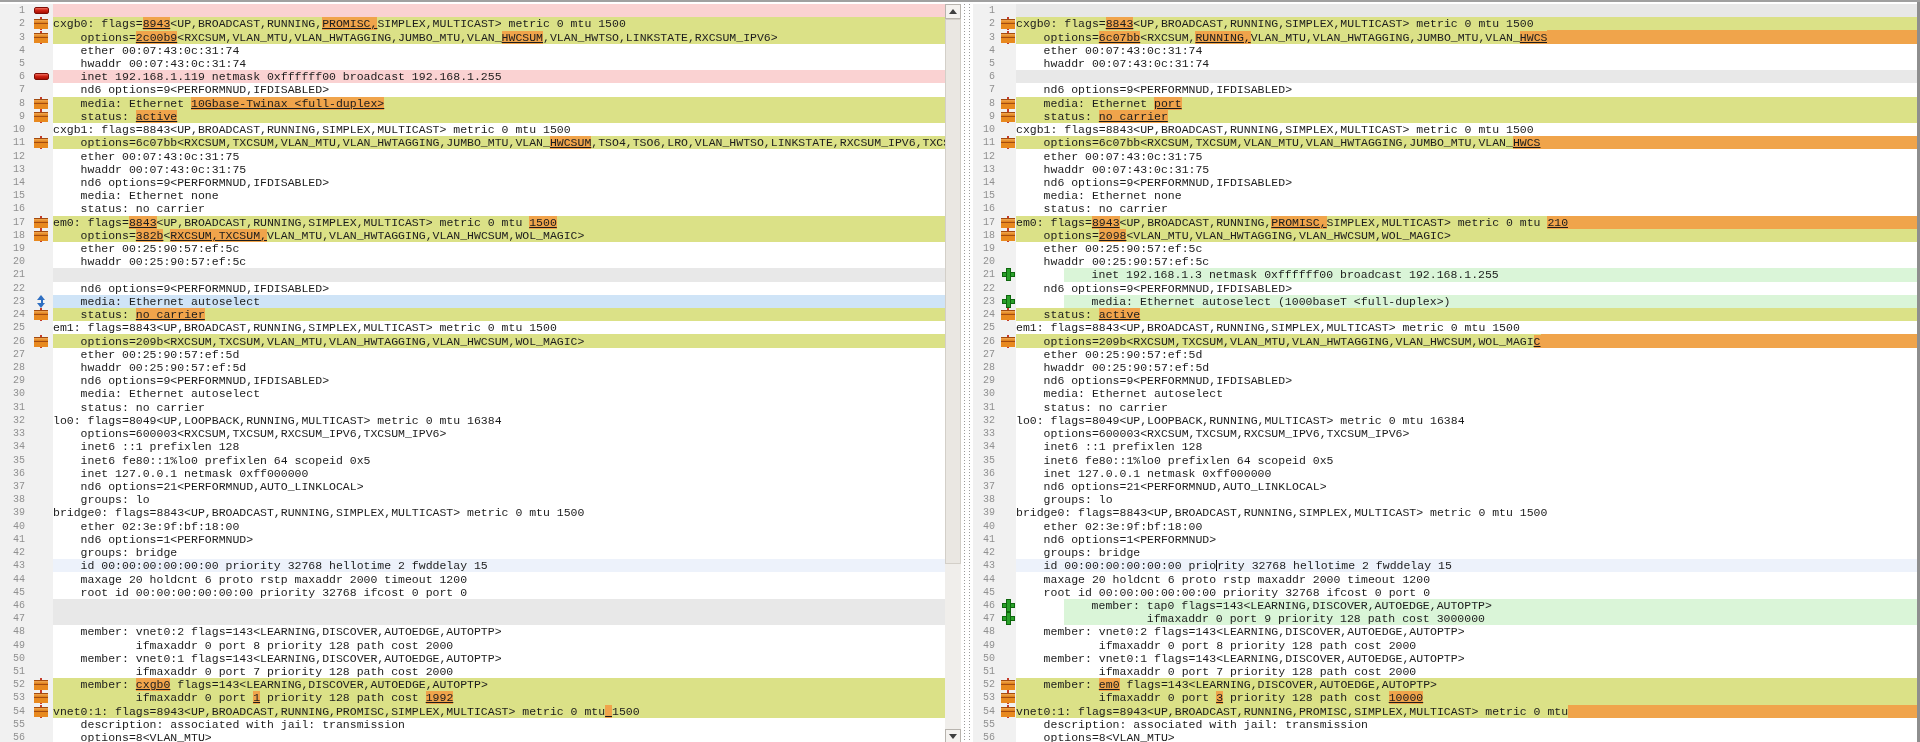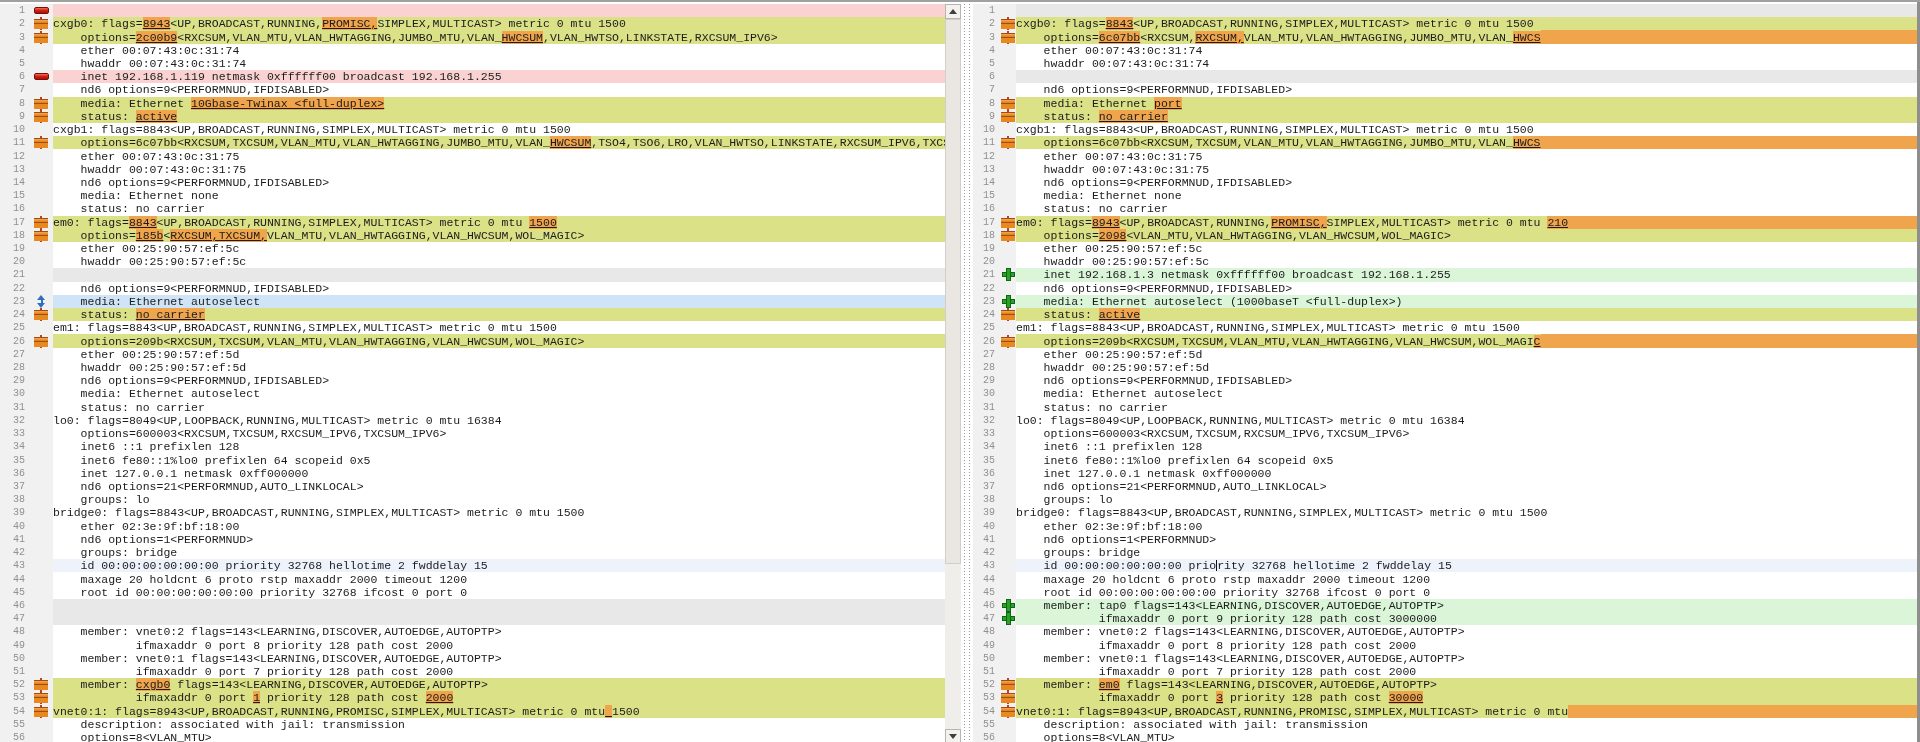--- a/index.html
+++ b/index.html
@@ -24,21 +24,21 @@
   .icn{flex:0 0 auto;background:var(--gutter);display:flex;align-items:center;justify-content:center;}
   .pane-left .icn{width:23px;}
   .pane-right .icn{width:16px;}
   .txt{
     flex:1 1 0;min-width:0;display:flex;align-items:center;overflow:hidden;
     font-size:11.5px;color:#1c1c1c;background:#fff;
   }
   .txt span{white-space:pre;flex:0 0 auto;}
   .r-del   .txt{background:var(--del-bg);}
   .r-chg   .txt{background:var(--chg-bg);text-align:right;}
-  .r-add   .txt{background:var(--add-bg);}
+  .r-add   .txt{background:var(--add-bg);margin-left:48px;}
   .r-gap   .txt{background:var(--gap-bg);}
   .r-moved .txt{background:var(--moved-bg);}
   .r-cur   .txt{background:var(--cur-bg);align-items:flex-end;}
   .hl{background:var(--seg-hl);text-decoration:underline;}
   .fill{flex:1 1 0 !important;min-width:0;align-self:stretch;background:var(--seg-hl);}
   .caret{flex:0 0 1px !important;width:1px;height:11px;background:#101010;align-self:center;}
 
   
   .deleted-icon{width:15px;height:7px;
     background:linear-gradient(180deg,#ef6f60 0%,#d02515 45%,#a80f04 100%);
@@ -236,21 +236,21 @@
             <span class="hl">1500</span>
           </span>
         </div>
         <div class="row r-chg">
           <span class="ln">18</span>
           <span class="icn">
             <div class="changed-icon"></div>
           </span>
           <span class="txt">
             <span>    options=</span>
-            <span class="hl">185b</span>
+            <span class="hl">382b</span>
             <span>&lt;</span>
             <span class="hl">RXCSUM,TXCSUM,</span>
             <span>VLAN_MTU,VLAN_HWTAGGING,VLAN_HWCSUM,WOL_MAGIC&gt;</span>
           </span>
         </div>
         <div class="row r-plain">
           <span class="ln">19</span>
           <span class="icn"></span>
           <span class="txt">
             <span>    ether 00:25:90:57:ef:5c</span>
@@ -494,21 +494,21 @@
         </div>
         <div class="row r-chg">
           <span class="ln">53</span>
           <span class="icn">
             <div class="changed-icon"></div>
           </span>
           <span class="txt">
             <span>            ifmaxaddr 0 port </span>
             <span class="hl">1</span>
             <span> priority 128 path cost </span>
-            <span class="hl">2000</span>
+            <span class="hl">1992</span>
           </span>
         </div>
         <div class="row r-chg">
           <span class="ln">54</span>
           <span class="icn">
             <div class="changed-icon"></div>
           </span>
           <span class="txt">
             <span>vnet0:1: flags=8943&lt;UP,BROADCAST,RUNNING,PROMISC,SIMPLEX,MULTICAST&gt; metric 0 mtu</span>
             <span class="hl"> </span>
@@ -564,21 +564,21 @@
         </div>
         <div class="row r-chg">
           <span class="ln">3</span>
           <span class="icn">
             <div class="changed-icon"></div>
           </span>
           <span class="txt">
             <span>    options=</span>
             <span class="hl">6c07bb</span>
             <span>&lt;RXCSUM,</span>
-            <span class="hl">RXCSUM,</span>
+            <span class="hl">RUNNING,</span>
             <span>VLAN_MTU,VLAN_HWTAGGING,JUMBO_MTU,VLAN_</span>
             <span class="hl">HWCS</span>
             <span class="fill"></span>
           </span>
         </div>
         <div class="row r-plain">
           <span class="ln">4</span>
           <span class="icn"></span>
           <span class="txt">
             <span>    ether 00:07:43:0c:31:74</span>
@@ -963,21 +963,21 @@
         </div>
         <div class="row r-chg">
           <span class="ln">53</span>
           <span class="icn">
             <div class="changed-icon"></div>
           </span>
           <span class="txt">
             <span>            ifmaxaddr 0 port </span>
             <span class="hl">3</span>
             <span> priority 128 path cost </span>
-            <span class="hl">30000</span>
+            <span class="hl">10000</span>
           </span>
         </div>
         <div class="row r-chg">
           <span class="ln">54</span>
           <span class="icn">
             <div class="changed-icon"></div>
           </span>
           <span class="txt">
             <span>vnet0:1: flags=8943&lt;UP,BROADCAST,RUNNING,PROMISC,SIMPLEX,MULTICAST&gt; metric 0 mtu</span>
             <span class="fill"></span>

